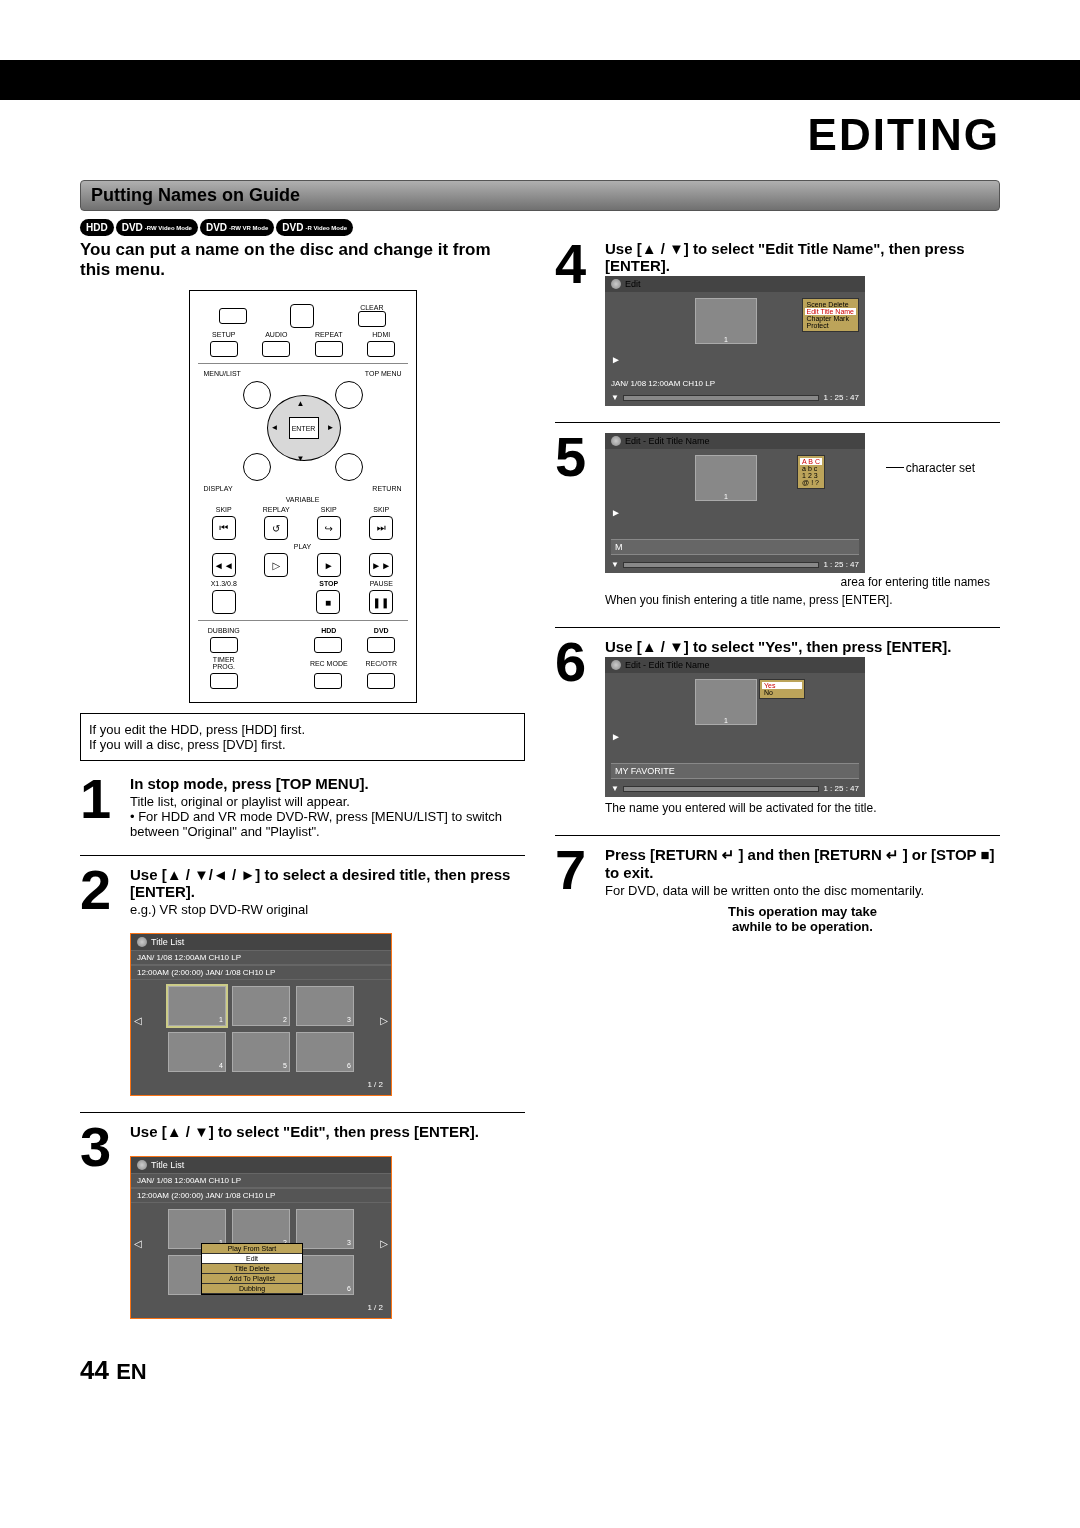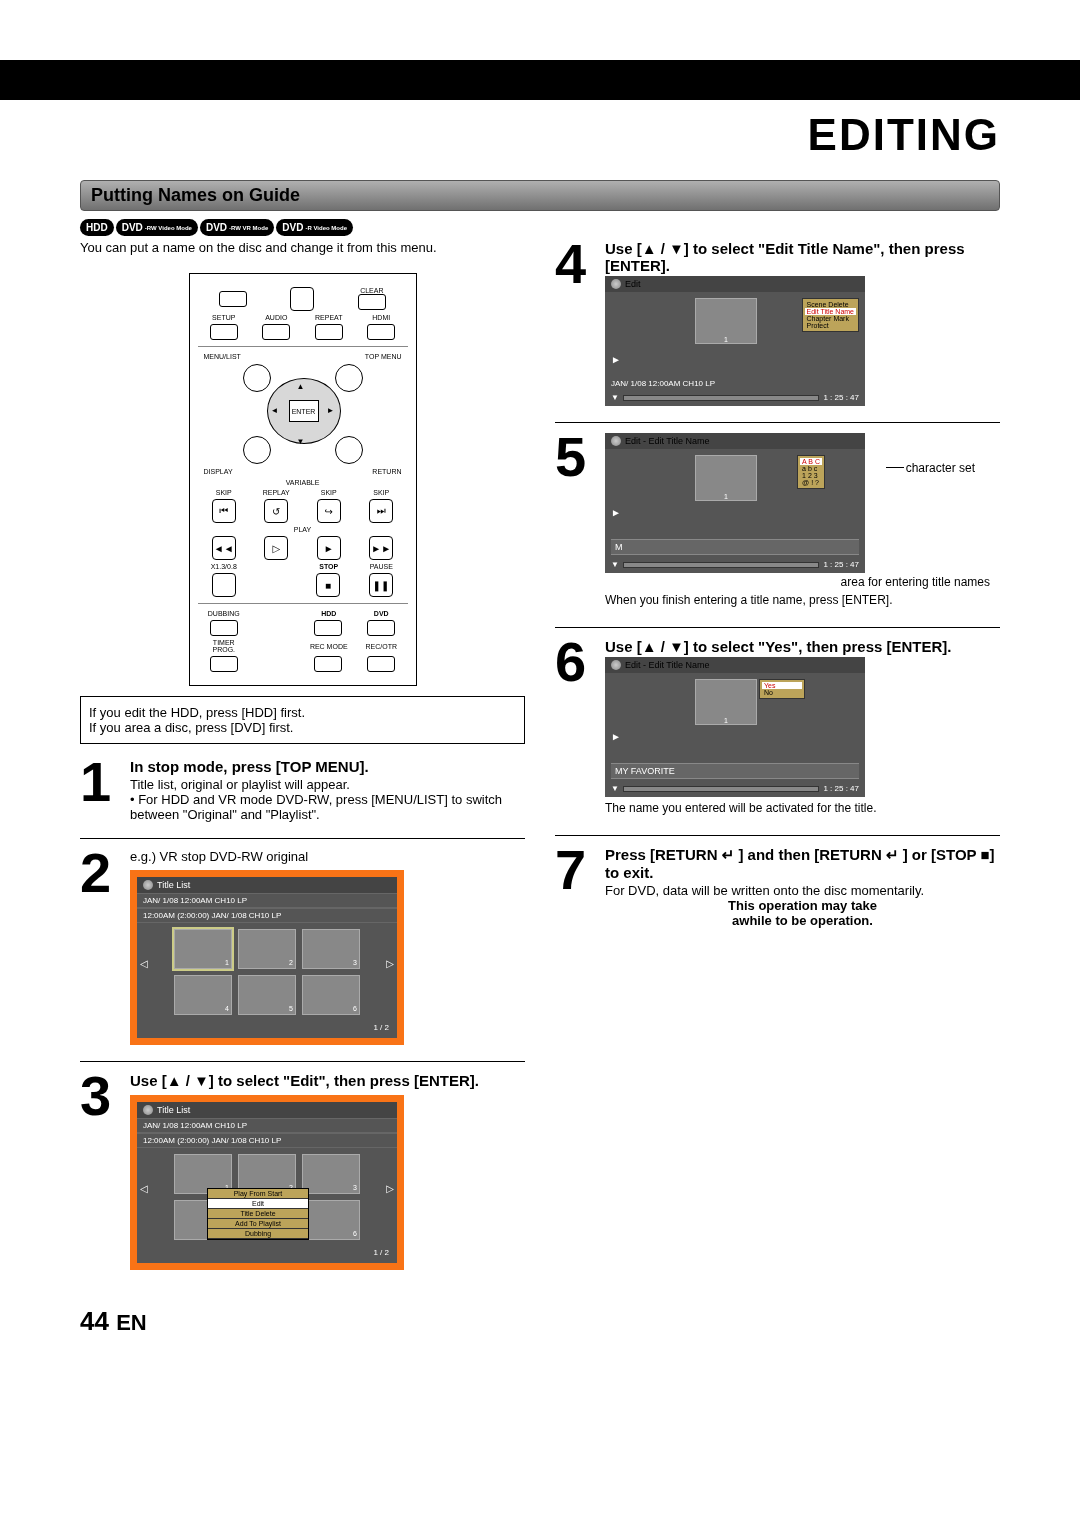--- a/index.html
+++ b/index.html
@@ -57,22 +57,23 @@
   margin-left: 2px;
 }
 .columns {
   display: flex;
   gap: 30px;
 }
 .col {
   flex: 1;
 }
 .intro-text {
-  font-size: 13px;
-  margin-bottom: 18px;
+  font-size: 17px;
+  margin-bottom: 10px;
+  font-weight: bold;
 }
 .remote {
   width: 210px;
   margin: 0 auto 10px auto;
   border: 1px solid #000;
   padding: 10px 8px;
   font-size: 7px;
   text-align: center;
 }
 .remote-row {
@@ -168,22 +169,22 @@
 .step-title {
   font-weight: bold;
   font-size: 15px;
   margin-bottom: 2px;
 }
 .osd {
   width: 260px;
   background: #555;
   color: #fff;
   font-size: 8px;
-  border: 7px solid #f97316;
-  margin-top: 6px;
+  border: 1px solid #f97316;
+  margin-top: 16px;
   padding-bottom: 4px;
 }
 .osd-header {
   background: #444;
   padding: 3px 6px;
   font-size: 9px;
   display: flex;
   align-items: center;
   gap: 4px;
 }
@@ -258,20 +259,21 @@
   padding: 0 2px;
 }
 .yellow-box .hl {
   background: #fff;
   color: #c00;
 }
 .warn-box {
   text-align: center;
   font-weight: bold;
   font-size: 13px;
+  margin-top: 6px;
 }
 .page-num {
   font-size: 26px;
   font-weight: bold;
   margin-top: 20px;
 }
 .page-num .en {
   font-size: 22px;
 }
 .tri-up::before { content: "▲"; }
@@ -545,36 +547,37 @@
         <div class="remote-row">
           <span class="rbtn"></span>
           <span style="width:26px"></span>
           <span class="rbtn"></span>
           <span class="rbtn"></span>
         </div>
       </div>
 
       <div class="note-box">
         <div>If you edit the HDD, press [HDD] first.</div>
-        <div>If you area a disc, press [DVD] first.</div>
+        <div>If you will a disc, press [DVD] first.</div>
       </div>
 
       <div class="step">
         <div class="step-num">1</div>
         <div class="step-body">
           <div class="step-title">In stop mode, press [TOP MENU].</div>
           <div>Title list, original or playlist will appear.</div>
           <div>• For HDD and VR mode DVD-RW, press [MENU/LIST] to switch between "Original" and "Playlist".</div>
         </div>
       </div>
       <hr class="sep">
 
       <div class="step">
         <div class="step-num">2</div>
         <div class="step-body">
+          <div class="step-title">Use [▲ / ▼/◄ / ►] to select a desired title, then press [ENTER].</div>
           <div>e.g.) VR stop DVD-RW original</div>
           <div class="osd osd-container">
             <div class="osd-header">
                 <span class="osd-disc"></span>
                 <span>Title List</span>
               </div>
             <div class="osd-subhead">JAN/ 1/08 12:00AM  CH10  LP</div>
             <div class="osd-subhead">12:00AM (2:00:00)    JAN/ 1/08        CH10  LP</div>
             <span class="arrow-lr arrow-l">◁</span>
             <span class="arrow-lr arrow-r">▷</span>

